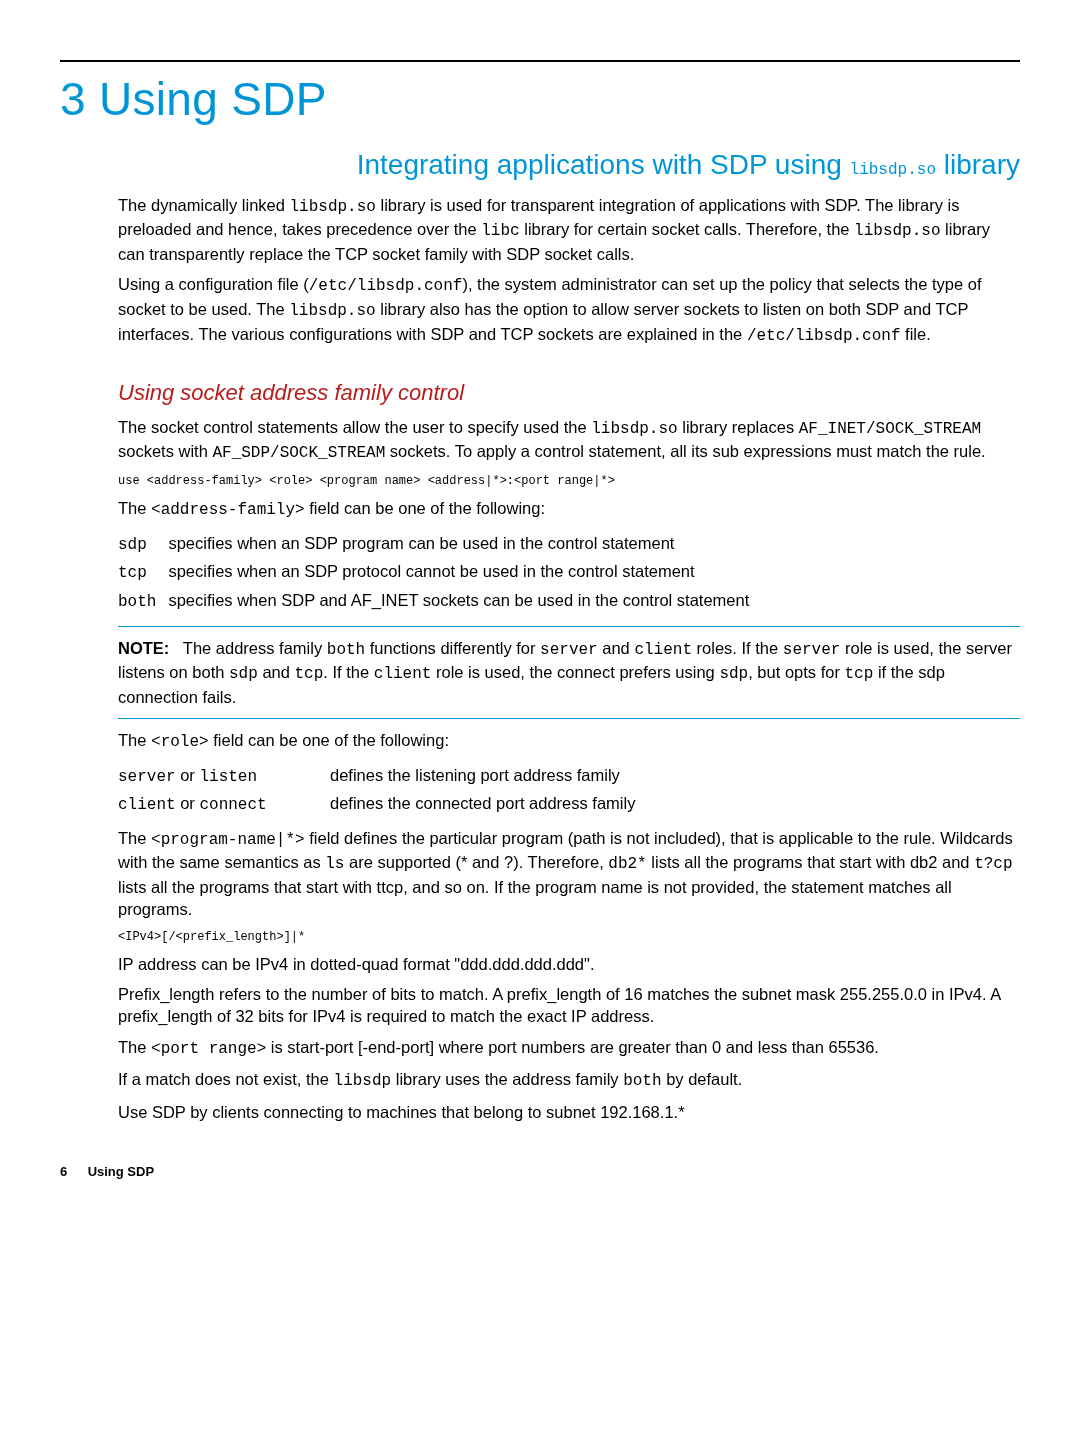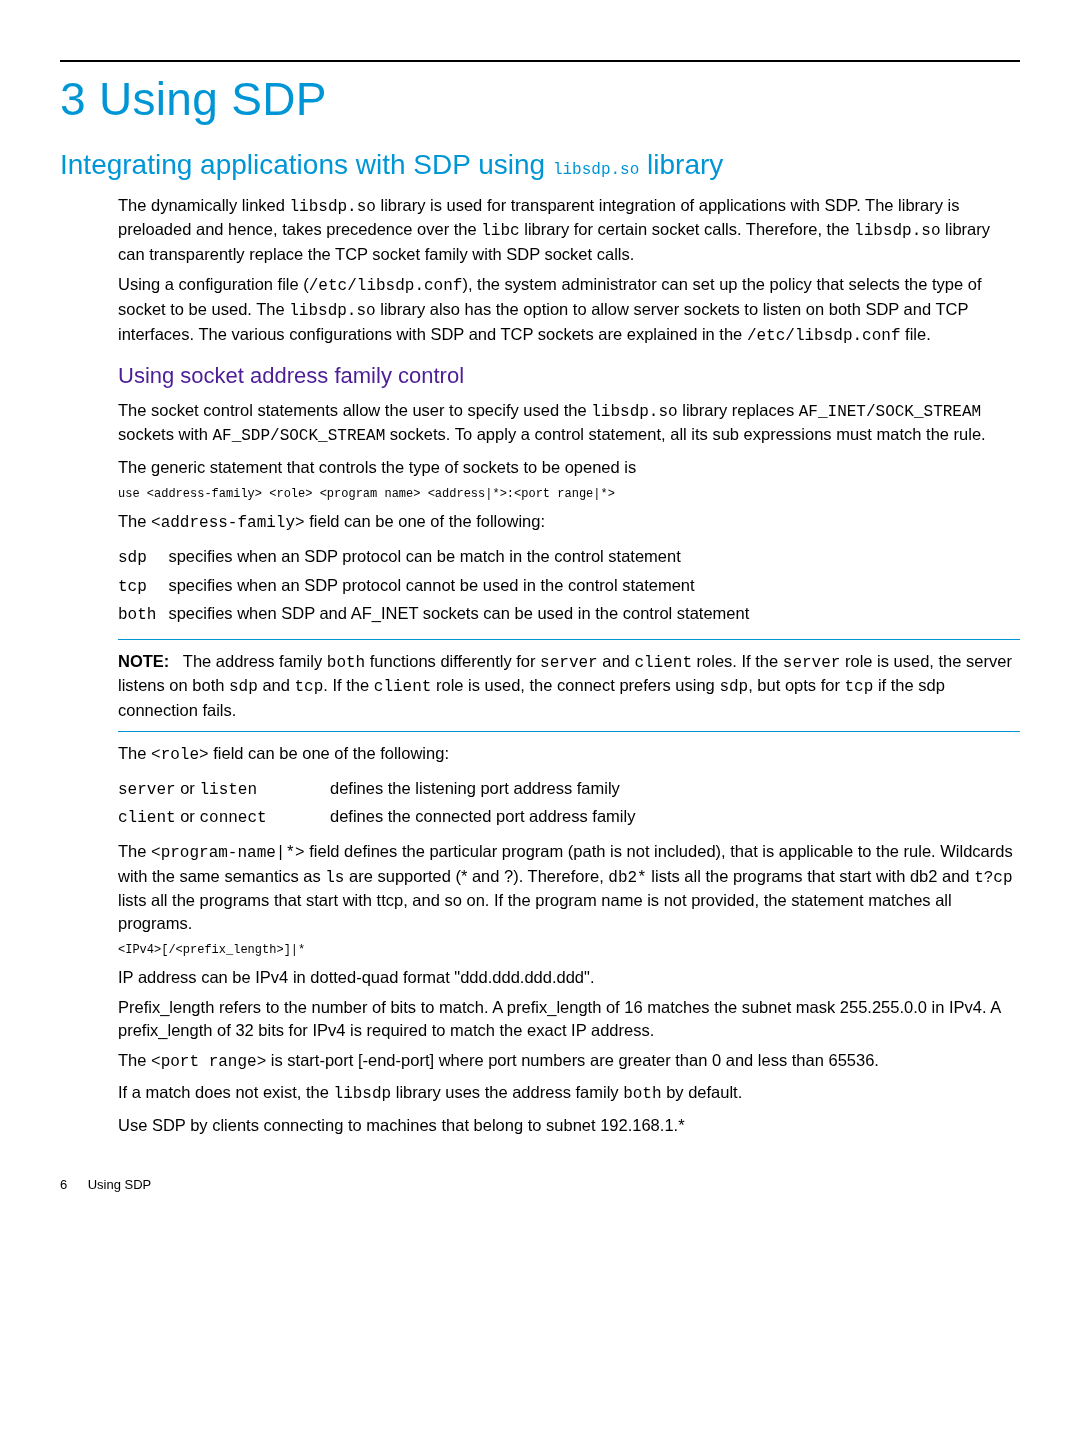--- a/index.html
+++ b/index.html
@@ -23,27 +23,29 @@
     font-size: 46px;
     margin: 6px 0 16px 0;
     letter-spacing: 0.3px;
   }
   h2.section {
     font-family: Arial, Helvetica, sans-serif;
     color: #0096d6;
     font-weight: normal;
     font-size: 28px;
     margin: 6px 0 10px 0;
+    text-align: right;
   }
   h3.subsection {
     font-family: Arial, Helvetica, sans-serif;
-    color: #4c1d95;
+    color: #b91c1c;
     font-weight: normal;
     font-size: 22px;
-    margin: 14px 0 8px 0;
+    margin: 31px 0 8px 0;
+    font-style: italic;
   }
   .body-block {
     margin-left: 58px;
   }
   p {
     margin: 8px 0;
   }
   code, .mono {
     font-family: "Courier New", Courier, monospace;
     font-size: 16px;
@@ -65,20 +67,21 @@
   .note-rule {
     border-top: 1px solid #0096d6;
     margin: 10px 0;
   }
   .note-label {
     font-weight: bold;
   }
   .footer {
     margin-top: 40px;
     font-size: 13px;
+    font-weight: bold;
   }
   .footer-page {
     display: inline-block;
     width: 24px;
   }
 </style>
 </head>
 <body>
 
 <div class="top-rule"></div>
@@ -98,33 +101,32 @@
   <p>
     <span>Using a configuration file (</span><code>/etc/libsdp.conf</code><span>), the system administrator can set up the policy that selects the type of socket to be used. The </span><code>libsdp.so</code><span> library also has the option to allow server sockets to listen on both SDP and TCP interfaces. The various configurations with SDP and TCP sockets are explained in the </span><code>/etc/libsdp.conf</code><span> file.</span>
   </p>
 
   <h3 class="subsection">Using socket address family control</h3>
 
   <p>
     <span>The socket control statements allow the user to specify used the </span><code>libsdp.so</code><span> library replaces </span><code>AF_INET/SOCK_STREAM</code><span> sockets with </span><code>AF_SDP/SOCK_STREAM</code><span> sockets. To apply a control statement, all its sub expressions must match the rule.</span>
   </p>
 
-  <p>The generic statement that controls the type of sockets to be opened is</p>
 
   <pre class="codeblock">use &lt;address-family&gt; &lt;role&gt; &lt;program name&gt; &lt;address|*&gt;:&lt;port range|*&gt;</pre>
 
   <p>
     <span>The </span><code>&lt;address-family&gt;</code><span> field can be one of the following:</span>
   </p>
 
   <table class="deflist">
     <tbody>
         <tr>
       <td><code>sdp</code></td>
-      <td>specifies when an SDP protocol can be match in the control statement</td>
+      <td>specifies when an SDP program can be used in the control statement</td>
     </tr>
     <tr>
       <td><code>tcp</code></td>
       <td>specifies when an SDP protocol cannot be used in the control statement</td>
     </tr>
     <tr>
       <td><code>both</code></td>
       <td>specifies when SDP and AF_INET sockets can be used in the control statement</td>
     </tr>
   </tbody>

